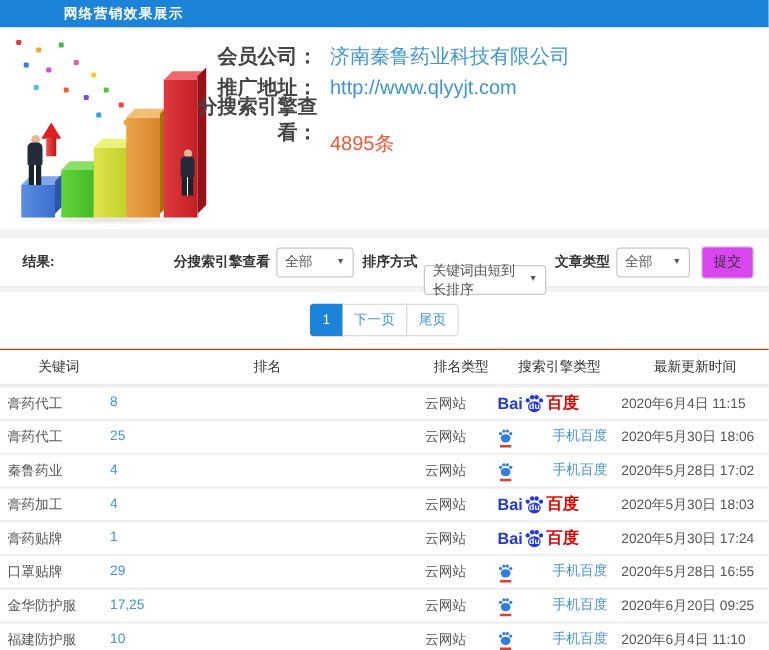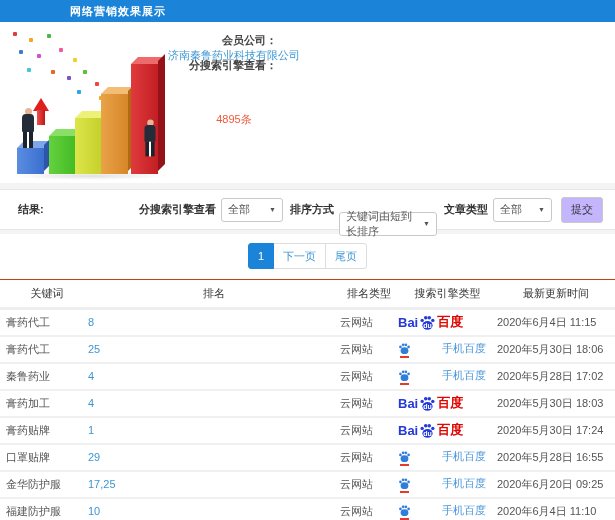--- a/index.html
+++ b/index.html
@@ -1,21 +1,21 @@
 <!DOCTYPE html>
 <html><head>
 <meta charset="utf-8">
 <style>
   * { margin:0; padding:0; box-sizing:border-box; }
   body { font-family:"Liberation Sans","DejaVu Sans",sans-serif; background:#e9e9e9; }
   .page { width:615px; height:520px; overflow:hidden; background:#f4f4f4; position:relative; }
 
   
   .topbar { height:22px; background:#1b84d8; color:#fff; font-size:11px; font-weight:bold;
-            line-height:22px; padding-left:70px; letter-spacing:1px; }
+            line-height:22px; padding-left:51px; letter-spacing:1px; }
 
   
   .top-panel { position:relative; height:161px; background:#fff; }
 
   
   .chart-art { position:absolute; left:5px; top:8px; width:170px; height:150px; }
   .bar { position:absolute; bottom:6px; }
   .bar::before { content:""; position:absolute; left:0; top:-7px; width:100%; height:7px;
                  transform:skewX(-45deg); transform-origin:left bottom; }
   .bar::after  { content:""; position:absolute; right:-7px; top:-3.5px; width:7px; height:100%;
@@ -62,40 +62,40 @@
   .person i { display:block; font-style:normal; }
   .person .head { width:7px; height:7px; border-radius:50%; background:#e8b493; margin:0 auto; }
   .person .torso { width:12px; height:18px; background:#232c38; border-radius:4px 4px 1px 1px; margin:-1px auto 0; }
   .person .legs { width:10px; height:16px; margin:0 auto;
                   background:linear-gradient(to right,#1c232d 42%,#fff 42%,#fff 58%,#1c232d 58%); }
   .p1 { left:15px; bottom:32px; width:16px; }
   .p2 { left:138px; bottom:22px; width:14px; transform:scale(.92); }
 
   
   .info { position:absolute; left:158px; top:11px; }
-  .info-row { display:flex; align-items:center; height:25px; font-size:11px;flex-direction:column; }
+  .info-row { display:flex; align-items:center; height:25px; font-size:16px; }
   .info-label { width:96px; text-align:right; font-weight:bold; color:#444; }
   .info-value { margin-left:10px; text-decoration:none; }
   .v-link { color:#3d96d3; }
   .v-text { color:#555; }
   .v-highlight { color:#f2593a;margin-top:39px; }
 
   
   .filter-bar { margin-top:6px; height:41px; background:#fff; border-top:1px solid #e6e6e6;
                 border-bottom:1px solid #e6e6e6; display:flex; align-items:center; padding:0 12px 0 18px; }
   .result-label { font-size:11px; font-weight:bold; color:#333; }
   .filter-controls { margin-left:auto; display:flex; align-items:center; gap:5px; }
   .f-label { font-size:11px; font-weight:bold; color:#333; white-space:nowrap; margin-left:2px; }
   .select { height:24px; border:1px solid #c9c9c9; border-radius:3px; background:#fff;
             display:flex; align-items:center; justify-content:space-between; padding:0 6px;
             font-size:11px; color:#555; cursor:pointer; }
   .sel-engine { width:62px; } .sel-sort { width:98px;margin-top:28px; } .sel-article { width:59px; }
   .caret { font-size:7px; color:#555; margin-left:4px; }
   .submit-btn { height:26px; padding:0 9px; margin-left:4px; border:1px solid #c9c9c9; border-radius:3px;
-                background:#c4b5fd; font-size:11px; color:#333; cursor:pointer;
+                background:#d946ef; font-size:11px; color:#333; cursor:pointer;
                 font-family:"Liberation Sans","DejaVu Sans",sans-serif; }
 
   
   .main-panel { margin-top:4px; background:#fff; height:288px; }
   .pagination { display:flex; justify-content:center; padding:9px 0 10px; }
   .pg { min-width:25px; height:26px; line-height:24px; padding:0 9px; border:1px solid #ddd;
         background:#fff; color:#3d96d3; font-size:11px; text-align:center; text-decoration:none;
         margin-left:-1px; cursor:pointer; }
   .pg:first-child { border-radius:3px 0 0 3px; margin-left:0; }
   .pg:last-child { border-radius:0 3px 3px 0; }
@@ -168,20 +168,24 @@
       <div class="person p2">
         <i class="head"></i>
           <i class="torso"></i>
           <i class="legs"></i>
       </div>
     </div>
     <div class="info" id="info-list">
         <div class="info-row">
           <span class="info-label">会员公司：</span>
           <a class="info-value v-link">济南秦鲁药业科技有限公司</a>
+        </div>
+        <div class="info-row">
+          <span class="info-label">推广地址：</span>
+          <a class="info-value v-link">http://www.qlyyjt.com</a>
         </div>
         <div class="info-row">
           <span class="info-label">分搜索引擎查看：</span>
           <span class="info-value v-highlight">4895条</span>
         </div>
       </div>
   </section>
 
   <section class="filter-bar">
     <span class="result-label">结果:</span>

